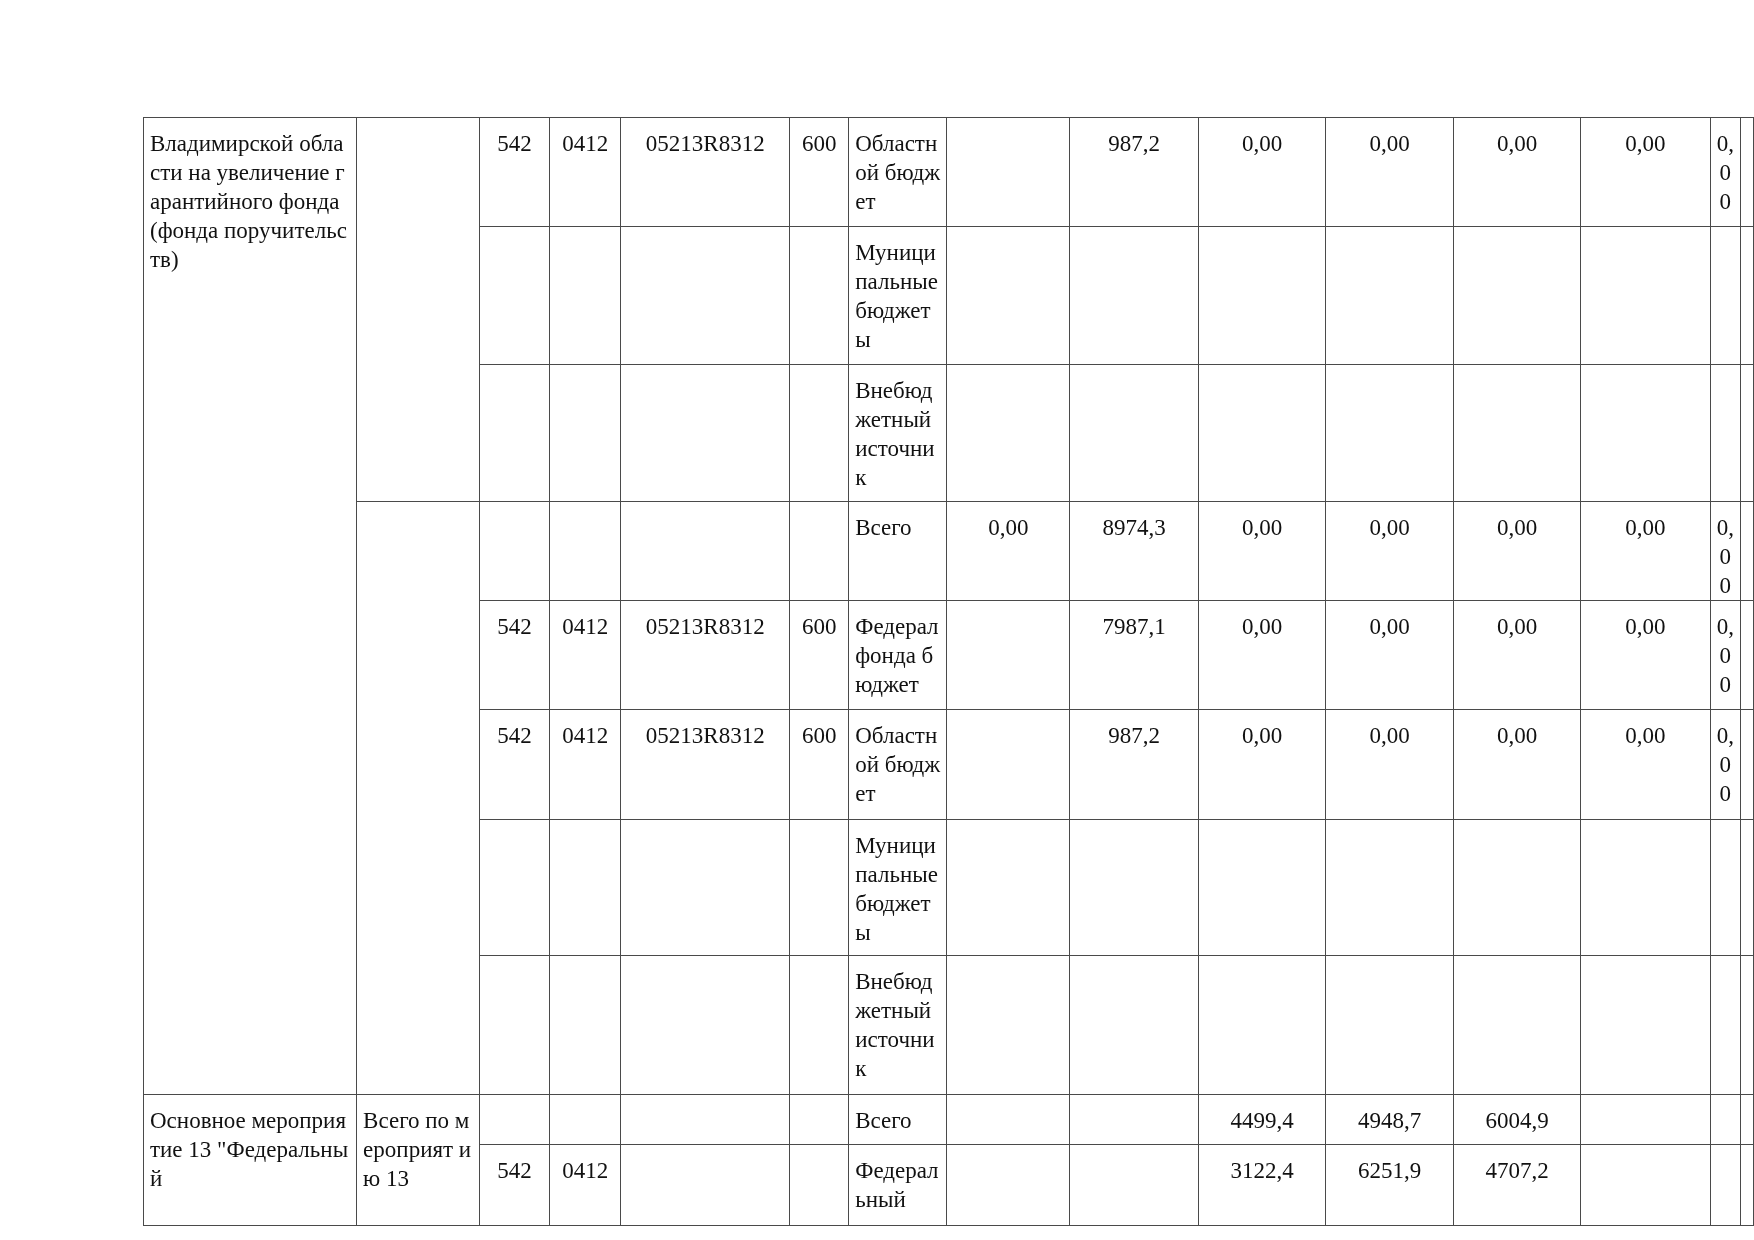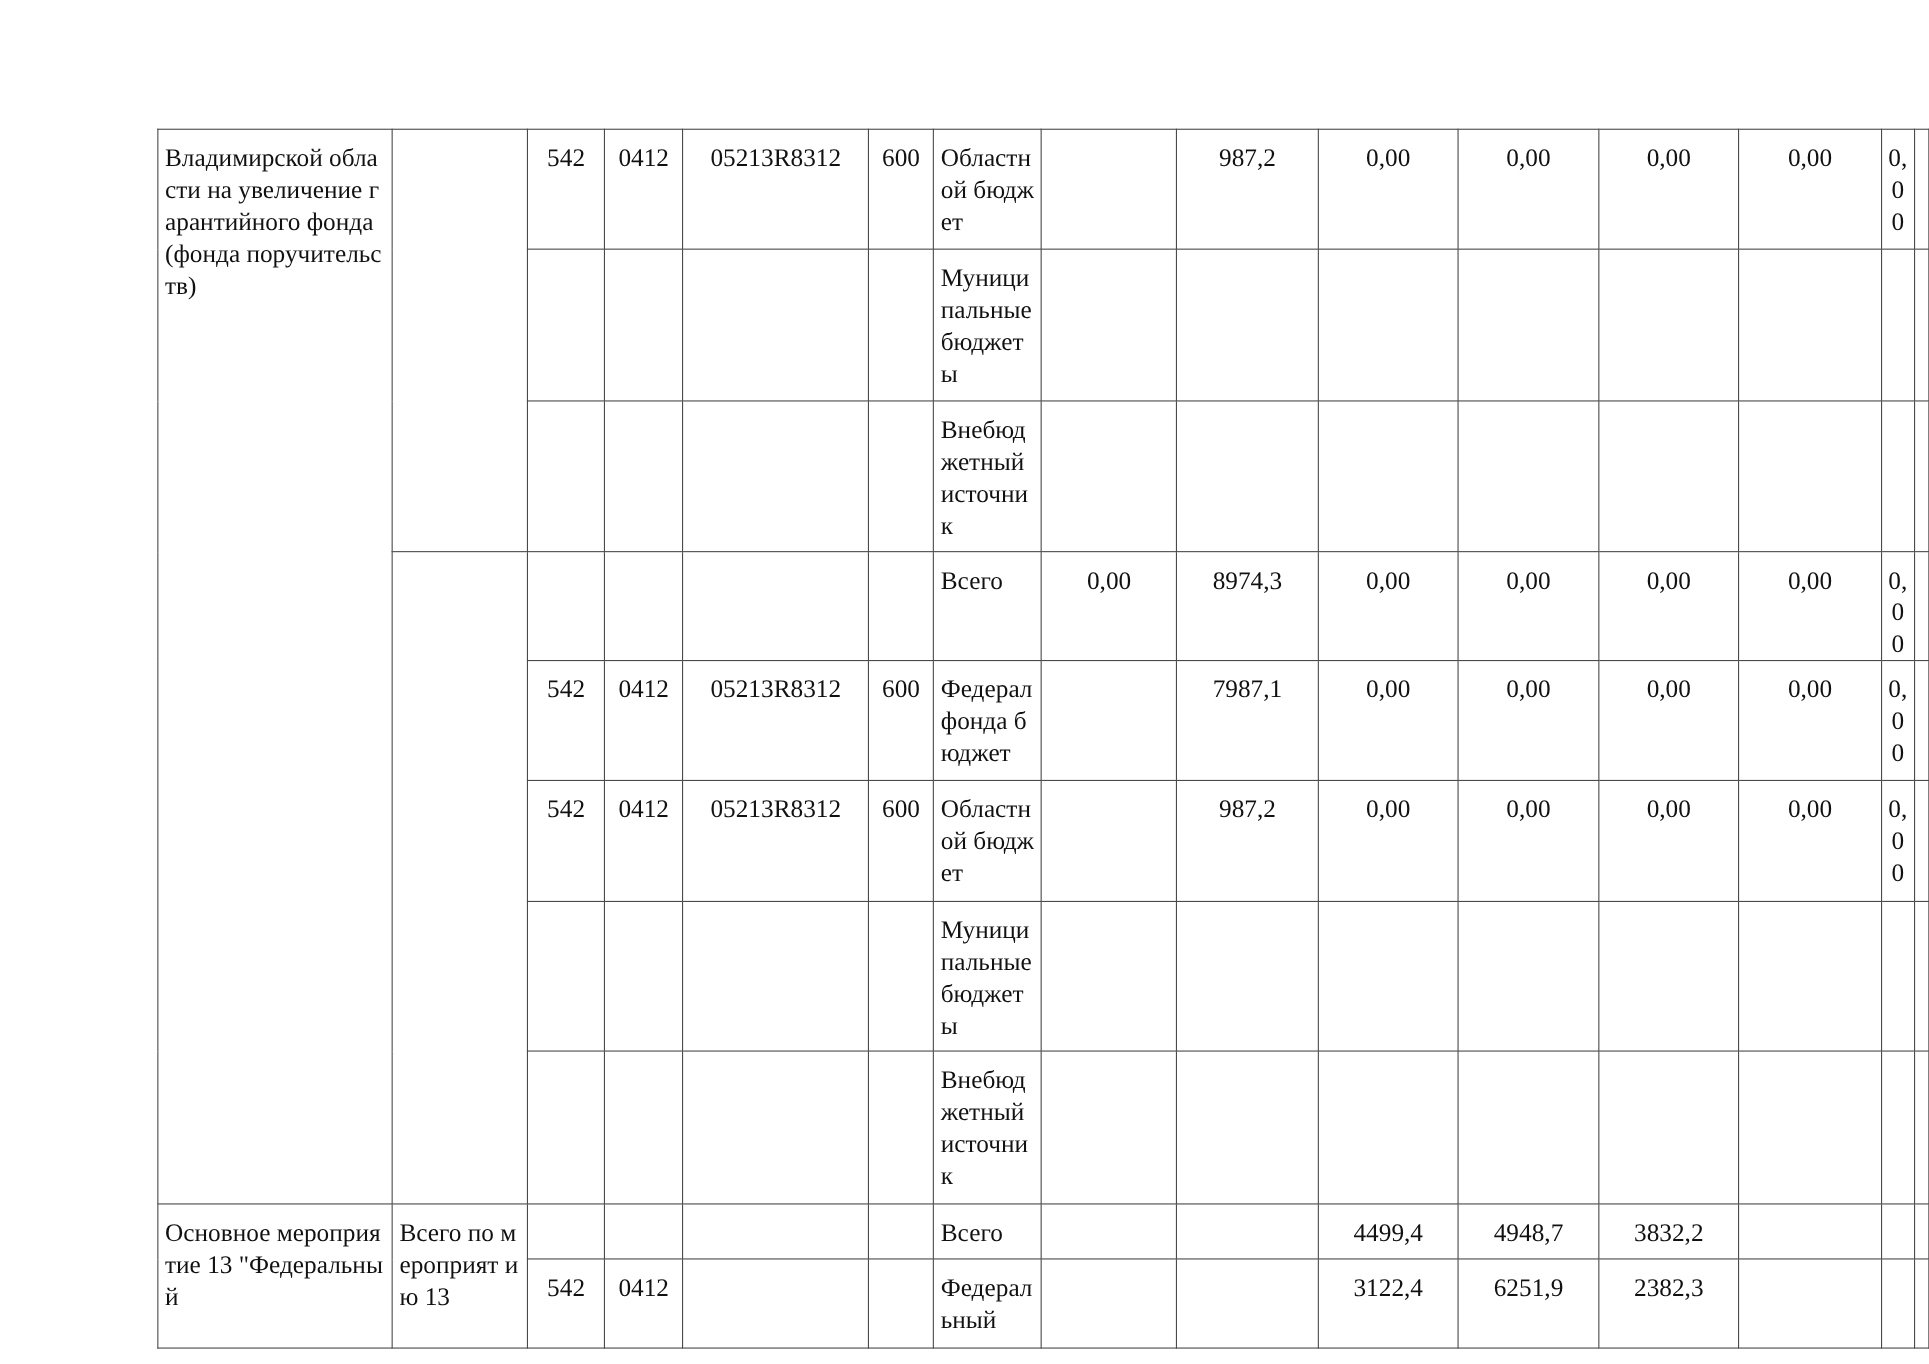--- a/index.html
+++ b/index.html
@@ -168,34 +168,34 @@
         <td class="l" rowspan="2">Всего по мероприят ию 13</td>
         <td class="c"></td>
         <td class="c"></td>
         <td class="c"></td>
         <td class="c"></td>
         <td class="l src">Всего</td>
         <td class="c"></td>
         <td class="c"></td>
         <td class="c">4499,4</td>
         <td class="c">4948,7</td>
-        <td class="c">3832,2</td>
+        <td class="c">6004,9</td>
         <td class="c"></td>
         <td class="c"></td>
         <td class="cut"></td>
       </tr>
       <tr style="height: 81px;">
         <td class="c">542</td>
         <td class="c">0412</td>
         <td class="c"></td>
         <td class="c"></td>
         <td class="l src">Федерал ьный</td>
         <td class="c"></td>
         <td class="c"></td>
         <td class="c">3122,4</td>
         <td class="c">6251,9</td>
-        <td class="c">2382,3</td>
+        <td class="c">4707,2</td>
         <td class="c"></td>
         <td class="c"></td>
         <td class="cut"></td>
       </tr>
     </tbody>
 </table>
 
 </body></html>

